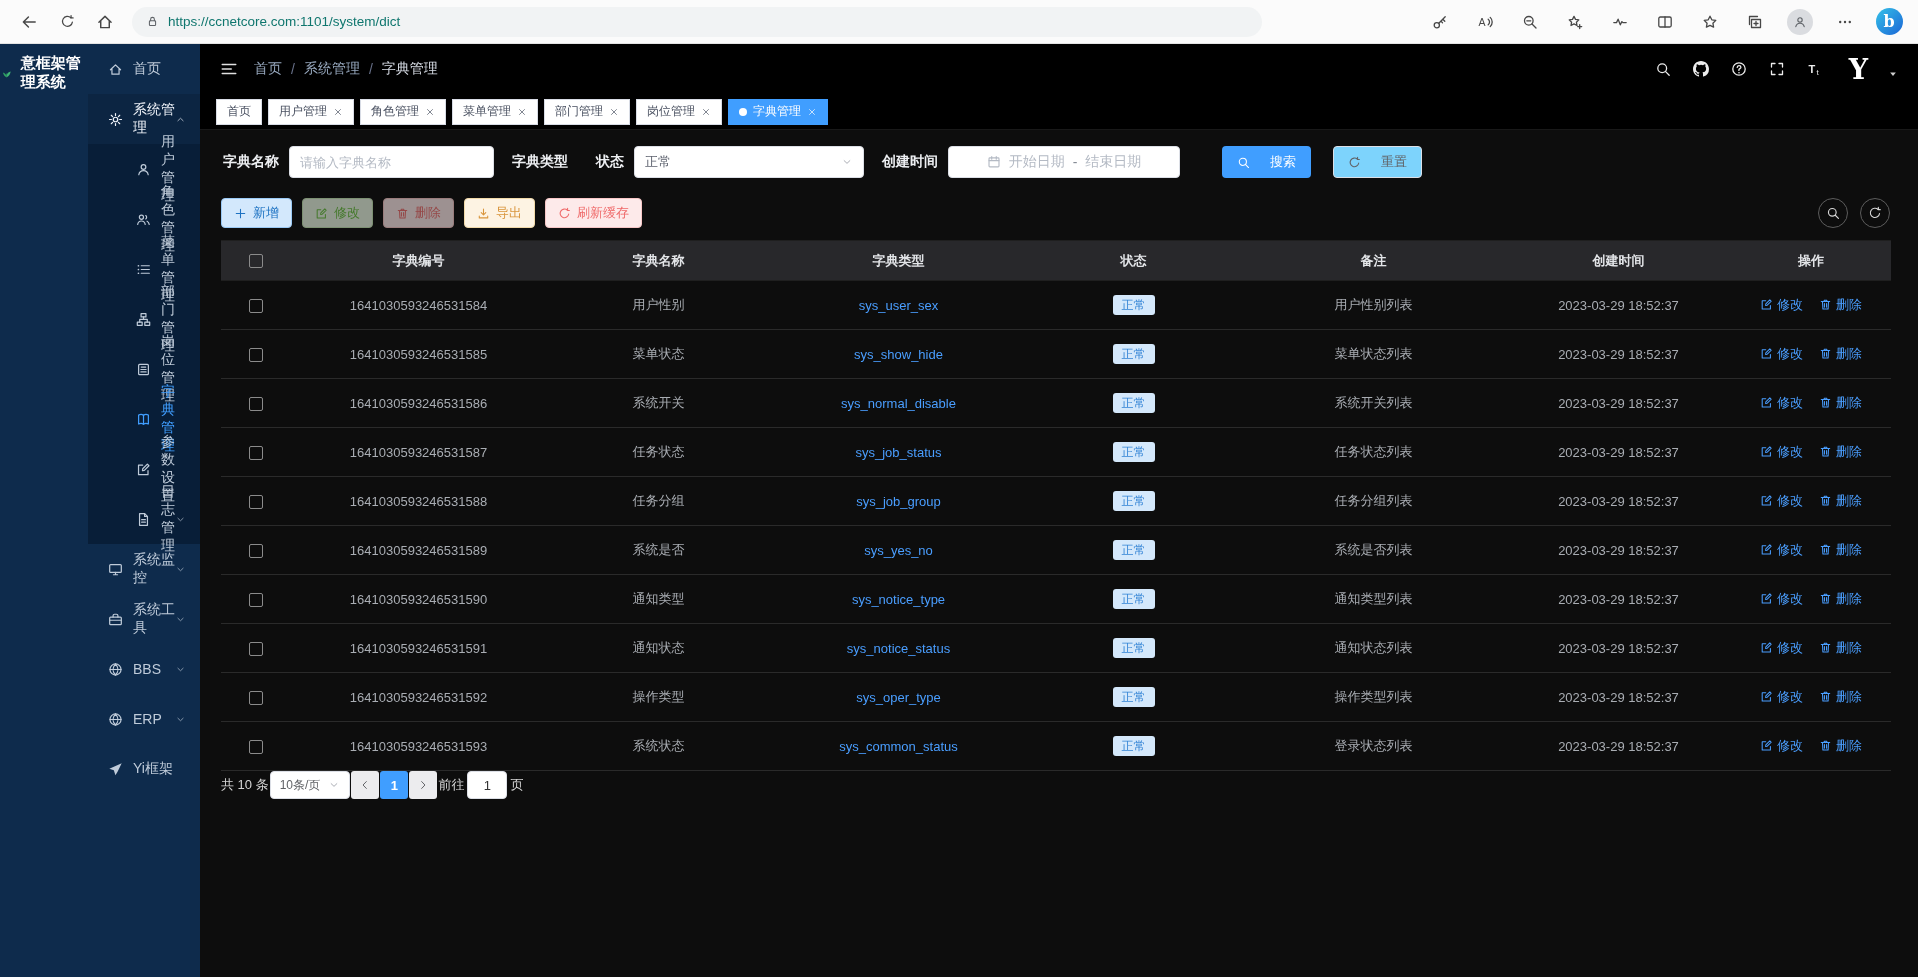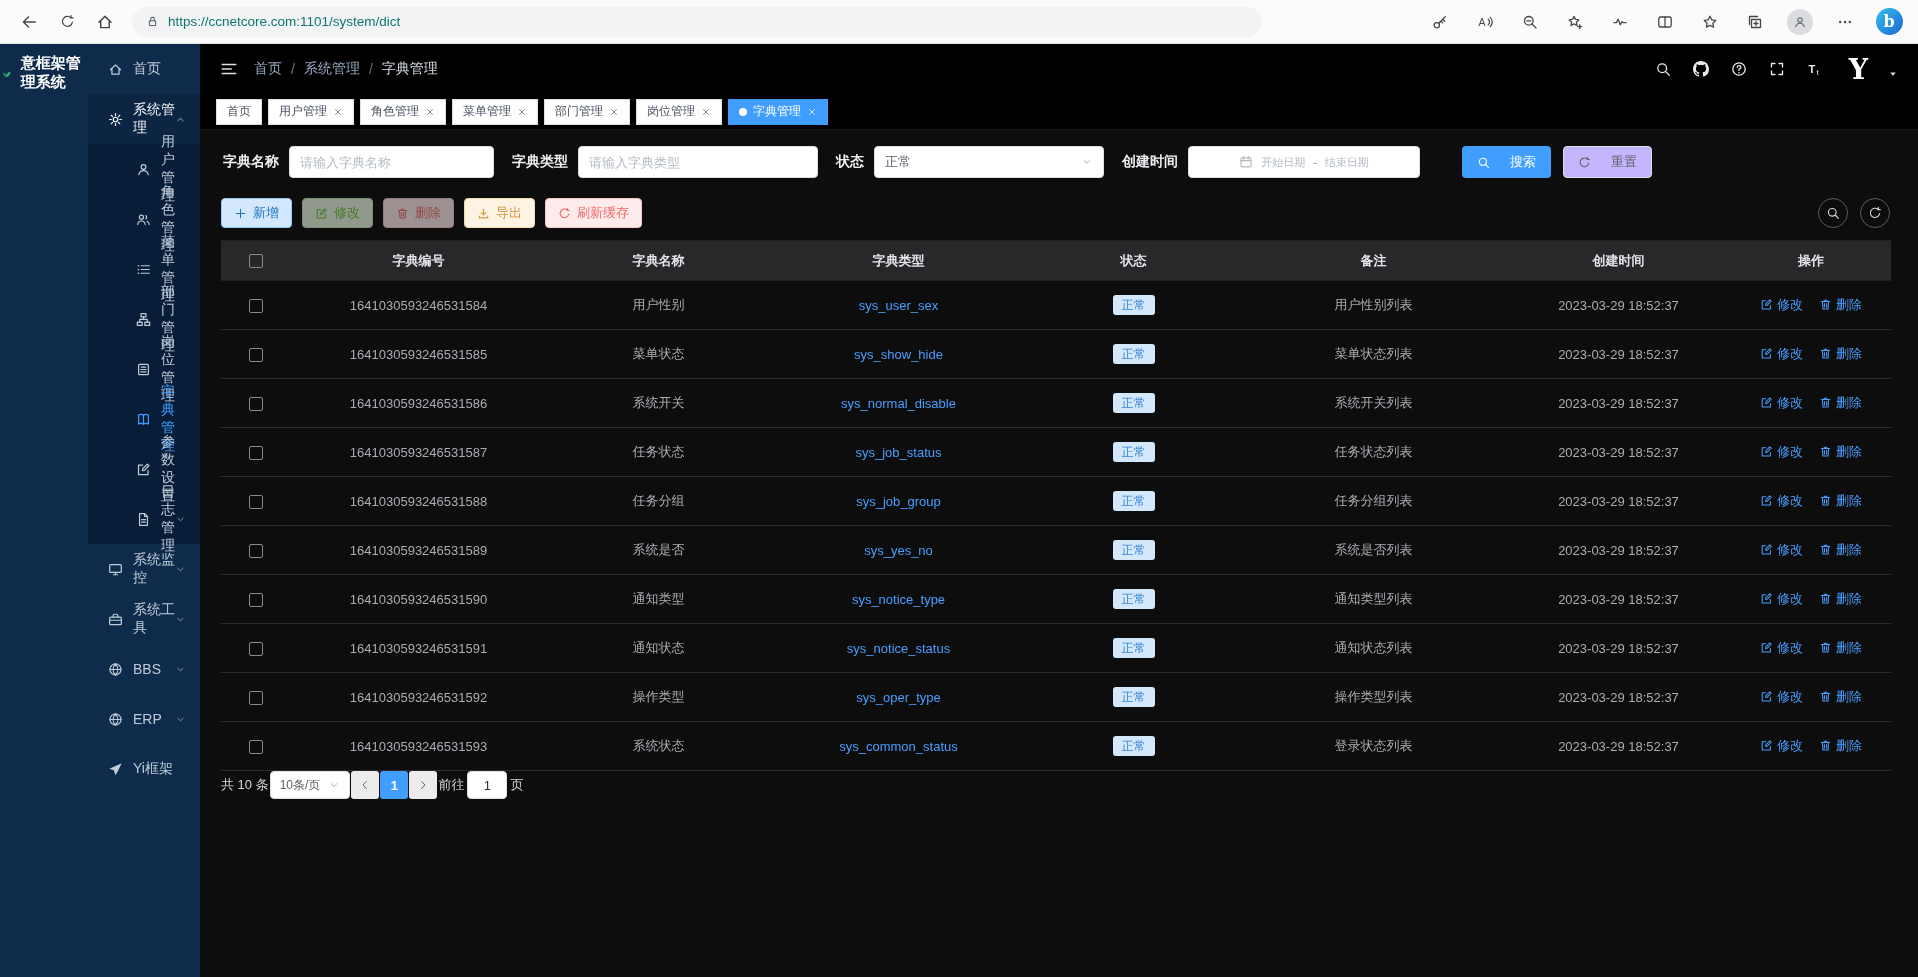--- a/index.html
+++ b/index.html
@@ -63,26 +63,26 @@
   .content{flex:1;padding:16px 28px 0 21px;display:flex;flex-direction:column;overflow:hidden}
 
   .filters{display:flex;align-items:center;margin-bottom:20px}
   .f-label{margin-left:18px;margin-right:10px;font-weight:bold;font-size:14px;color:#edeff2;white-space:nowrap}
   .f-label:first-child{margin-left:2px}
   .inp{height:32px;background:#fff;border:1px solid #dcdfe6;border-radius:4px;padding:12px 10px;font-size:13px;color:#333;outline:none}
   .inp::placeholder{color:#b4bac4}
   .w205{width:205px}.w240{width:240px}
   .select{width:230px;height:32px;background:#fff;border:1px solid #dcdfe6;border-radius:4px;display:flex;align-items:center;justify-content:space-between;padding:0 10px;font-size:13px;color:#5f6470;cursor:pointer}
   .sel-caret{color:#a8abb2}
-  .date-range{width:232px;height:32px;background:#fff;border:1px solid #dcdfe6;border-radius:4px;display:flex;align-items:center;justify-content:center;gap:8px;padding:0 8px;font-size:11px;color:#b4bac4;cursor:pointer}
+  .date-range{width:232px;height:32px;background:#fff;border:1px solid #dcdfe6;border-radius:4px;display:flex;align-items:center;justify-content:center;gap:8px;padding:0 8px;font-size:14px;color:#b4bac4;cursor:pointer}
   .date-range .dr-ic{color:#b4bac4}
   .dr-sep{color:#868c96}
   .btn{height:32px;border:1px solid transparent;border-radius:4px;padding:0 14px;font-size:13px;display:inline-flex;align-items:center;gap:20px;cursor:pointer}
   .btn-search{margin-left:42px;background:var(--accent,#409eff);color:#fff}
-  .btn-reset{margin-left:12px;background:#c4b5fd;border-color:#dcdfe6;color:#606266}
+  .btn-reset{margin-left:22px;background:#7dd3fc;border-color:#dcdfe6;color:#606266}
 
   .toolbar{display:flex;align-items:flex-start;gap:10px;margin-bottom:12px}
   .tbtn{height:30px;padding:0 12px;border-radius:4px;font-size:13px;display:inline-flex;align-items:center;gap:6px;border:1px solid;cursor:pointer}
   .tbtn-add{background:#d3e8fc;border-color:#9ac9f5;color:#1d72c2}
   .tbtn-edit{background:#e9f7e2;border-color:#c6e7b5;color:#6cc244}
   .tbtn-del{background:#fdeaea;border-color:#f7c6c6;color:#f07070}
   .tbtn-export{background:#fdf3e3;border-color:#f1d9a8;color:#d9953c}
   .tbtn-cache{background:#fdeaea;border-color:#f7c6c6;color:#ef6a6a}
   .is-disabled{opacity:.6}
   .toolbar-right{margin-left:auto;display:flex;gap:12px}
@@ -533,21 +533,20 @@
           </span>
         </span>
       </div>
 
     <div class="content">
 
       <div class="filters">
         <label class="f-label">字典名称</label>
         <input class="inp w205" placeholder="请输入字典名称" style="">
         <label class="f-label">字典类型</label>
-        <input class="inp w240" placeholder="请输入字典类型" style="">
         <label class="f-label">状态</label>
         <div class="select">
           <span class="sel-val">正常</span>
           <span data-icon="chevron-down" class="s12 sel-caret">
               <svg class="icon" viewBox="0 0 16 16">
                 <path d="m4.2 6.2 3.8 3.6 3.8-3.6"></path>
               </svg>
             </span>
         </div>
         <label class="f-label">创建时间</label>

